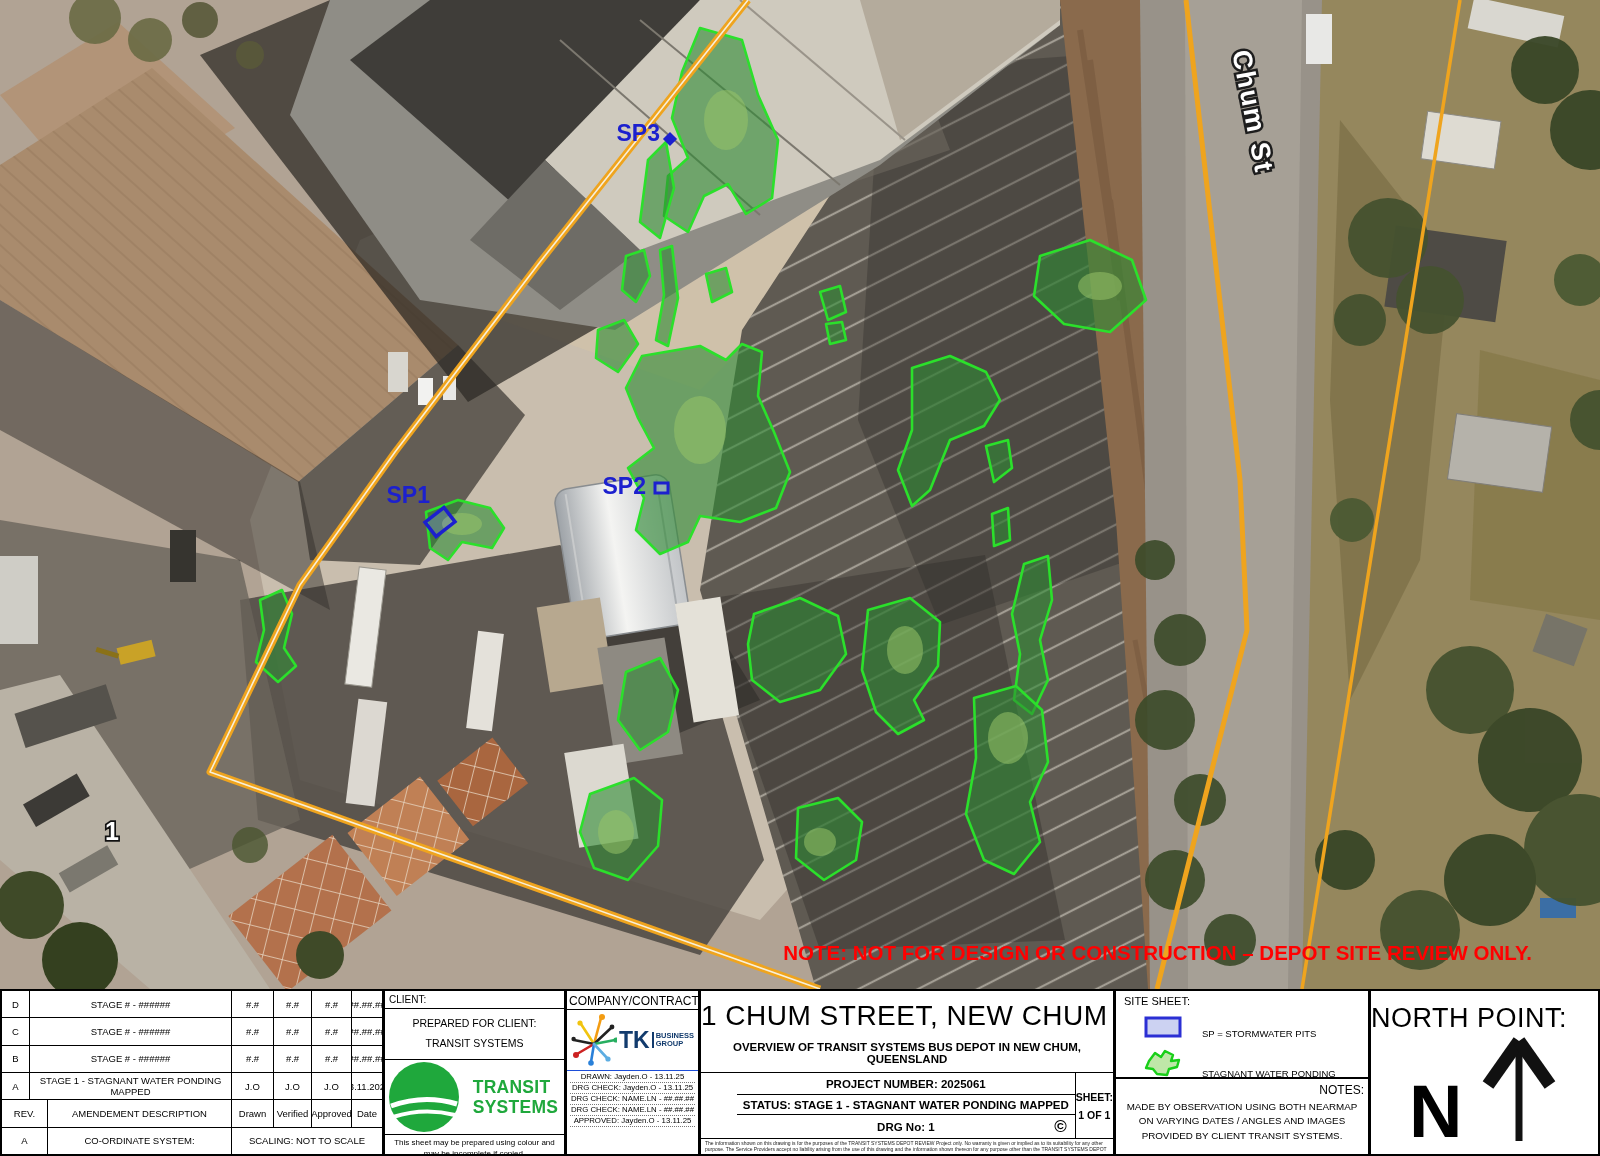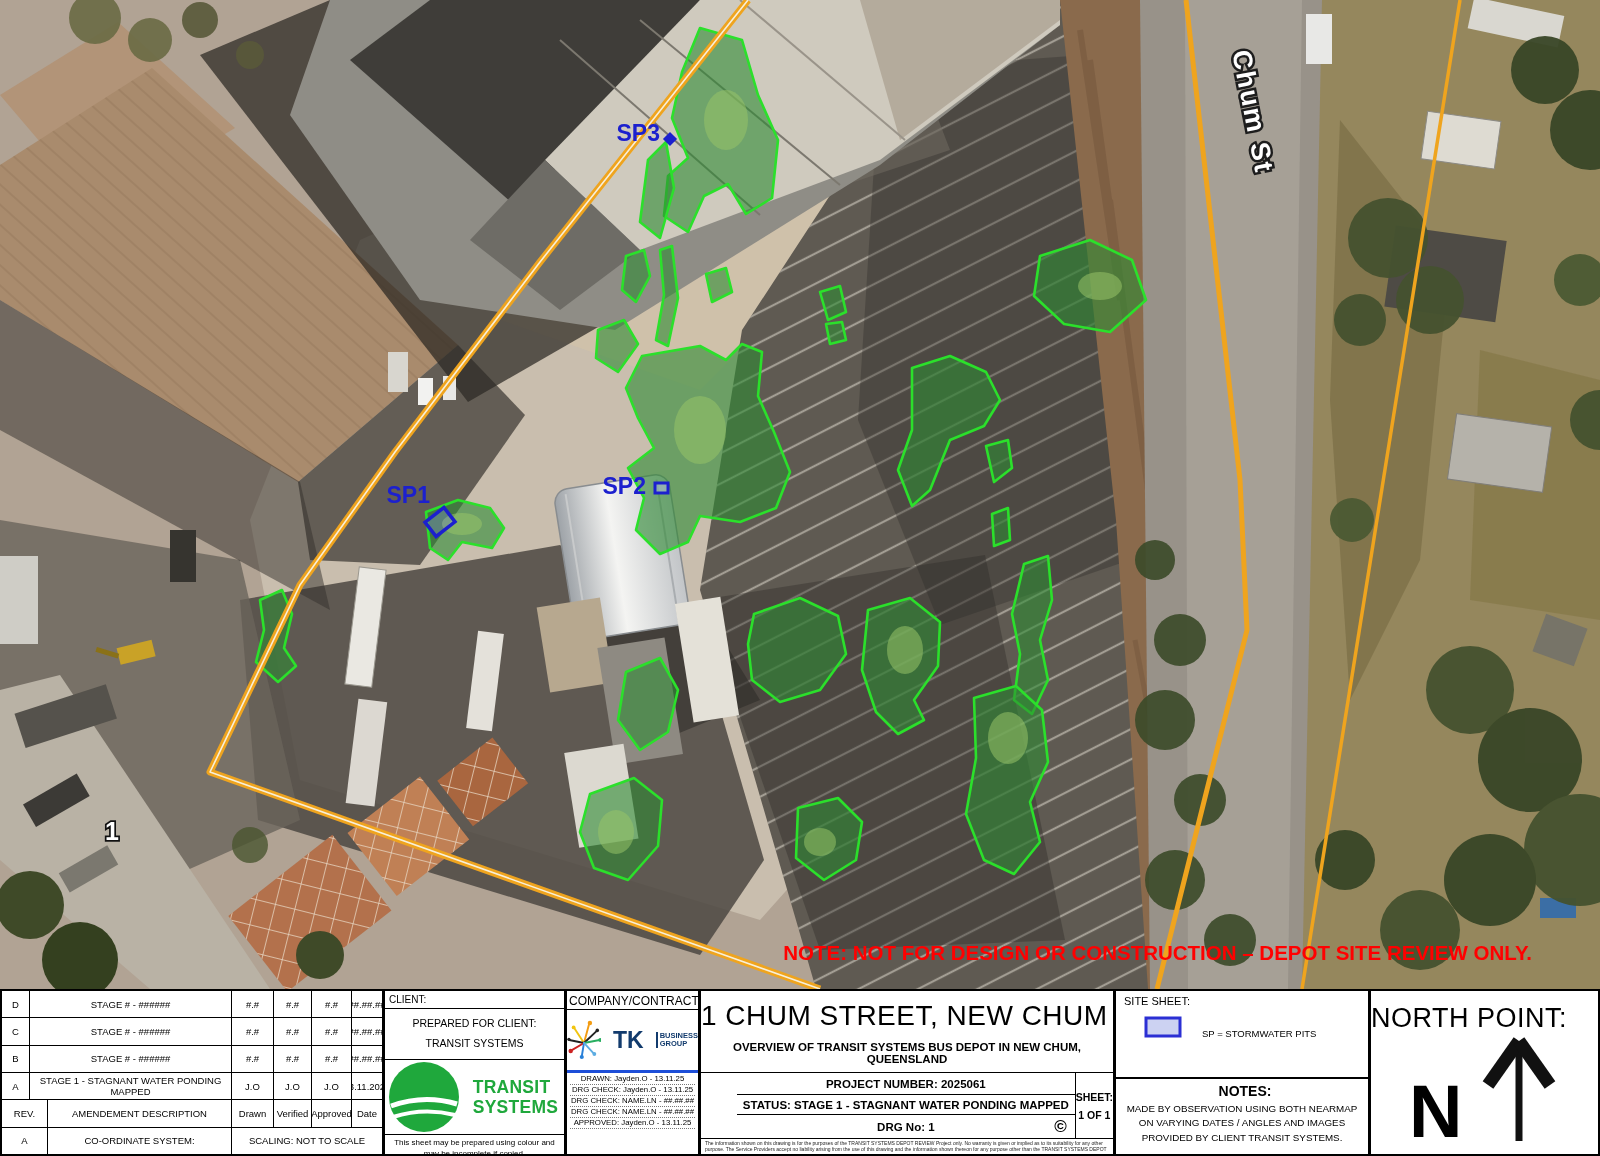--- a/index.html
+++ b/index.html
@@ -23,21 +23,21 @@
   
   .client{width:182px;display:flex;flex-direction:column;}
   .c-head{border-bottom:1px solid #000;font-size:10px;padding:3px 4px;height:15px;}
   .c-prep{border-bottom:1px solid #000;text-align:center;font-size:10.5px;padding:5px 2px;line-height:1.9;}
   .c-logo{flex:1;display:flex;align-items:center;justify-content:center;gap:8px;}
   .c-logotext{color:#1fa83c;font-weight:bold;font-size:19px;line-height:1.05;letter-spacing:.3px;transform:scaleX(.92);}
   .c-foot{border-top:1px solid #000;font-size:8px;text-align:center;padding:3px 6px;line-height:1.35;}
   
   .company{width:134px;display:flex;flex-direction:column;}
   .k-head{border-bottom:1px solid #000;font-size:12px;padding:3px 2px;text-align:center;height:12px;}
-  .k-logo{height:60px;border-bottom:3px solid #1d4ed8;display:flex;align-items:center;justify-content:flex-end;gap:12px;}
+  .k-logo{height:60px;border-bottom:1px solid #1d4ed8;display:flex;align-items:center;justify-content:center;gap:2px;}
   .k-tk{color:#123b6d;font-weight:bold;font-size:23px;}
   .k-bg{color:#123b6d;font-weight:bold;font-size:7.5px;line-height:1.1;border-left:2px solid #123b6d;padding-left:2px;}
   .k-fields{flex:1;display:flex;flex-direction:column;justify-content:flex-start;padding:1px 3px;}
   .k-row{font-size:7.8px;text-align:center;border-bottom:1px dotted #777;padding-bottom:1px;white-space:nowrap;}
   
   .title{width:415px;display:flex;flex-direction:column;}
   .t-main{height:82px;border-bottom:1px solid #000;text-align:center;box-sizing:border-box;padding-top:9px;}
   .t-big{font-size:28px;letter-spacing:.5px;white-space:nowrap;}
   .t-sub{font-size:11.5px;margin-top:9px;font-weight:bold;}
   .t-mid{height:65px;display:flex;padding-left:36px;}
@@ -51,21 +51,21 @@
            font-size:10.5px;font-weight:bold;gap:6px;}
   .t-disc{flex:1;border-top:1px solid #000;font-size:5px;line-height:1.25;padding:1px 4px;color:#222;overflow:hidden;}
   
   .legend{width:255px;display:flex;flex-direction:column;}
   .l-top{height:88px;border-bottom:2px solid #000;padding:4px 8px;box-sizing:border-box;}
   .l-head{font-size:11px;}
   .l-item{display:flex;align-items:flex-end;margin-top:8px;}
   .l-sym{width:78px;display:flex;justify-content:center;}
   .l-lab{font-size:9.5px;}
   .l-notes{flex:1;padding:4px 4px;text-align:center;}
-  .l-nhead{font-size:14px;text-align:center;padding-left:6px;font-weight:bold;}
+  .l-nhead{font-size:12px;text-align:right;padding-left:6px;}
   .l-nline{font-size:9.8px;margin-top:3.5px;}
   
   .north{width:230px;position:relative;text-align:left;}
   .n-head{font-size:27px;margin-top:12px;letter-spacing:.5px;}
   .n-letter{position:absolute;left:38px;top:78px;font-size:74px;font-weight:bold;}
   .n-arrow{position:absolute;right:34px;top:38px;}
 </style>
 </head>
 <body>
 
@@ -452,20 +452,28 @@
       <div class="l-top">
         <div class="l-head">SITE SHEET:</div>
         <div class="l-item">
           <span class="l-sym">
             <svg width="40" height="24" viewBox="0 0 40 24">
                 <rect x="3" y="3" width="34" height="18" fill="#ccd2f2" stroke="#2b2fd4" stroke-width="3"></rect>
               </svg>
           </span>
           <span class="l-lab">SP = STORMWATER PITS</span>
         </div>
+        <div class="l-item">
+          <span class="l-sym">
+            <svg width="44" height="32" viewBox="0 0 44 32">
+              <path d="M8,14 L14,6 L20,10 L24,4 L32,8 L30,14 L38,13 L36,20 L28,22 L26,28 L16,27 L12,22 L5,21 Z" fill="#bfe7a8" stroke="#19cf19" stroke-width="2.4" stroke-linejoin="round"></path>
+            </svg>
+          </span>
+          <span class="l-lab">STAGNANT WATER PONDING</span>
+        </div>
       </div>
       <div class="l-notes">
         <div class="l-nhead">NOTES:</div>
         <div class="l-nline">MADE BY OBSERVATION USING BOTH NEARMAP</div>
         <div class="l-nline">ON VARYING DATES / ANGLES AND IMAGES</div>
         <div class="l-nline">PROVIDED BY CLIENT TRANSIT SYSTEMS.</div>
       </div>
     </div>
 
     <div class="col north">

